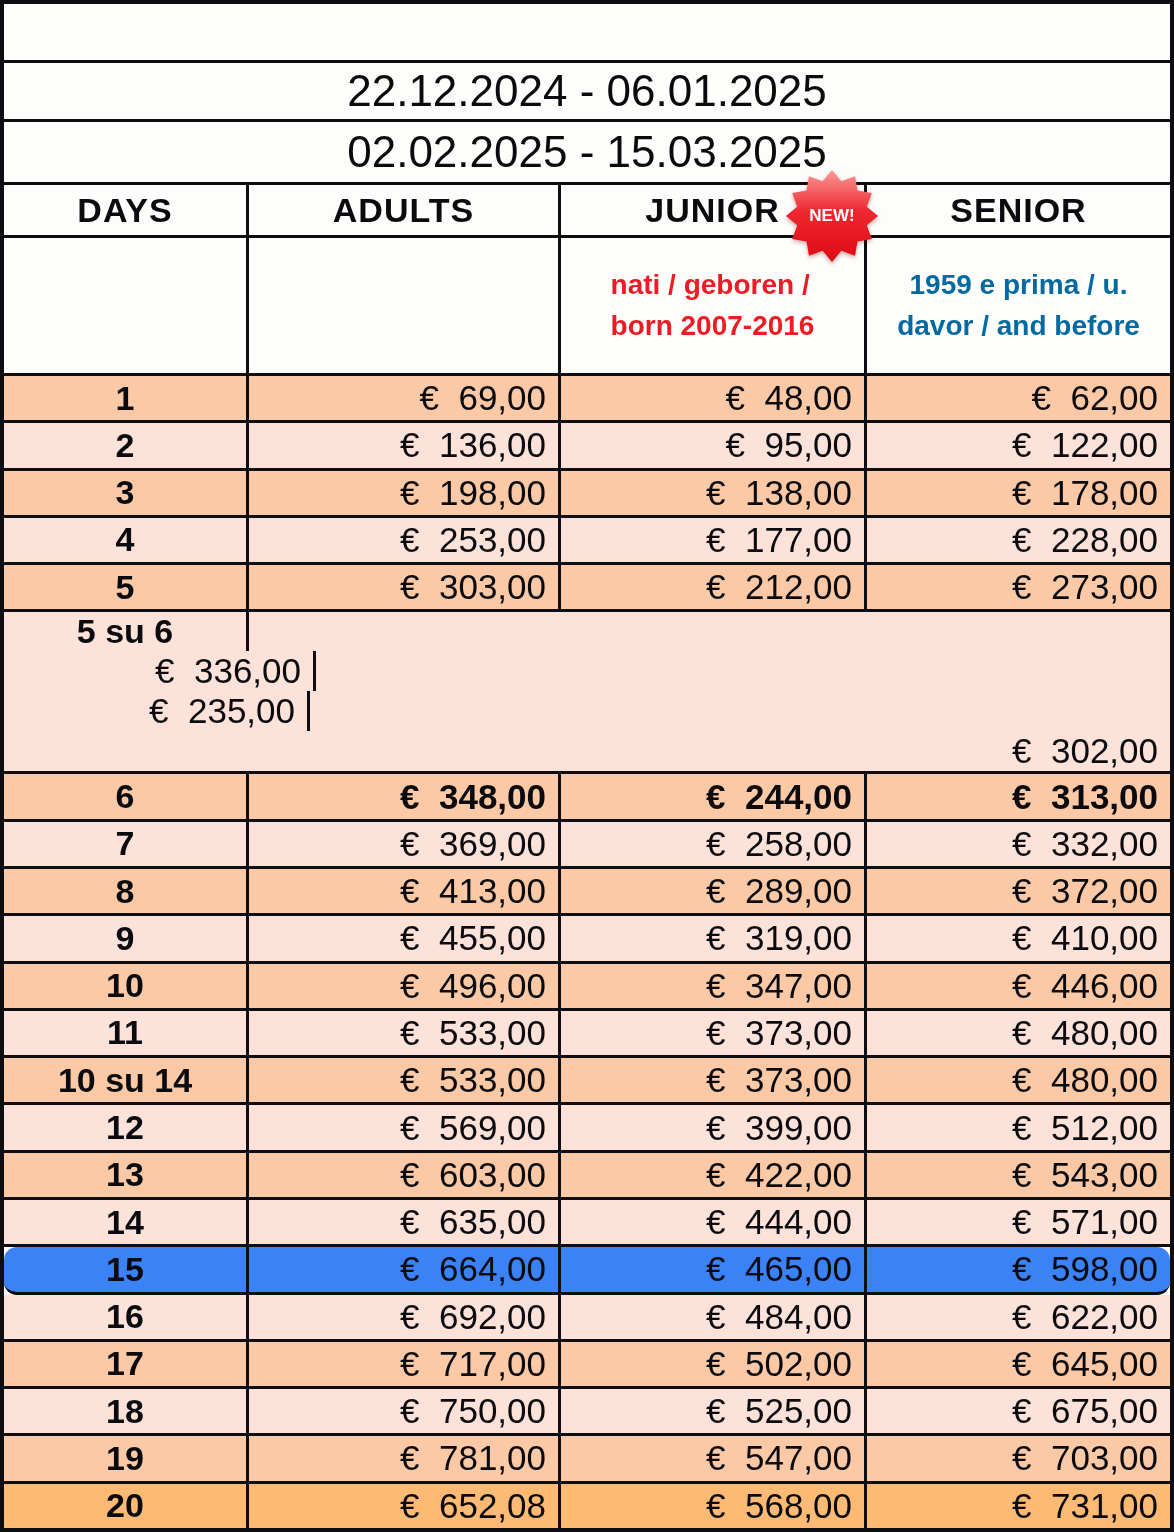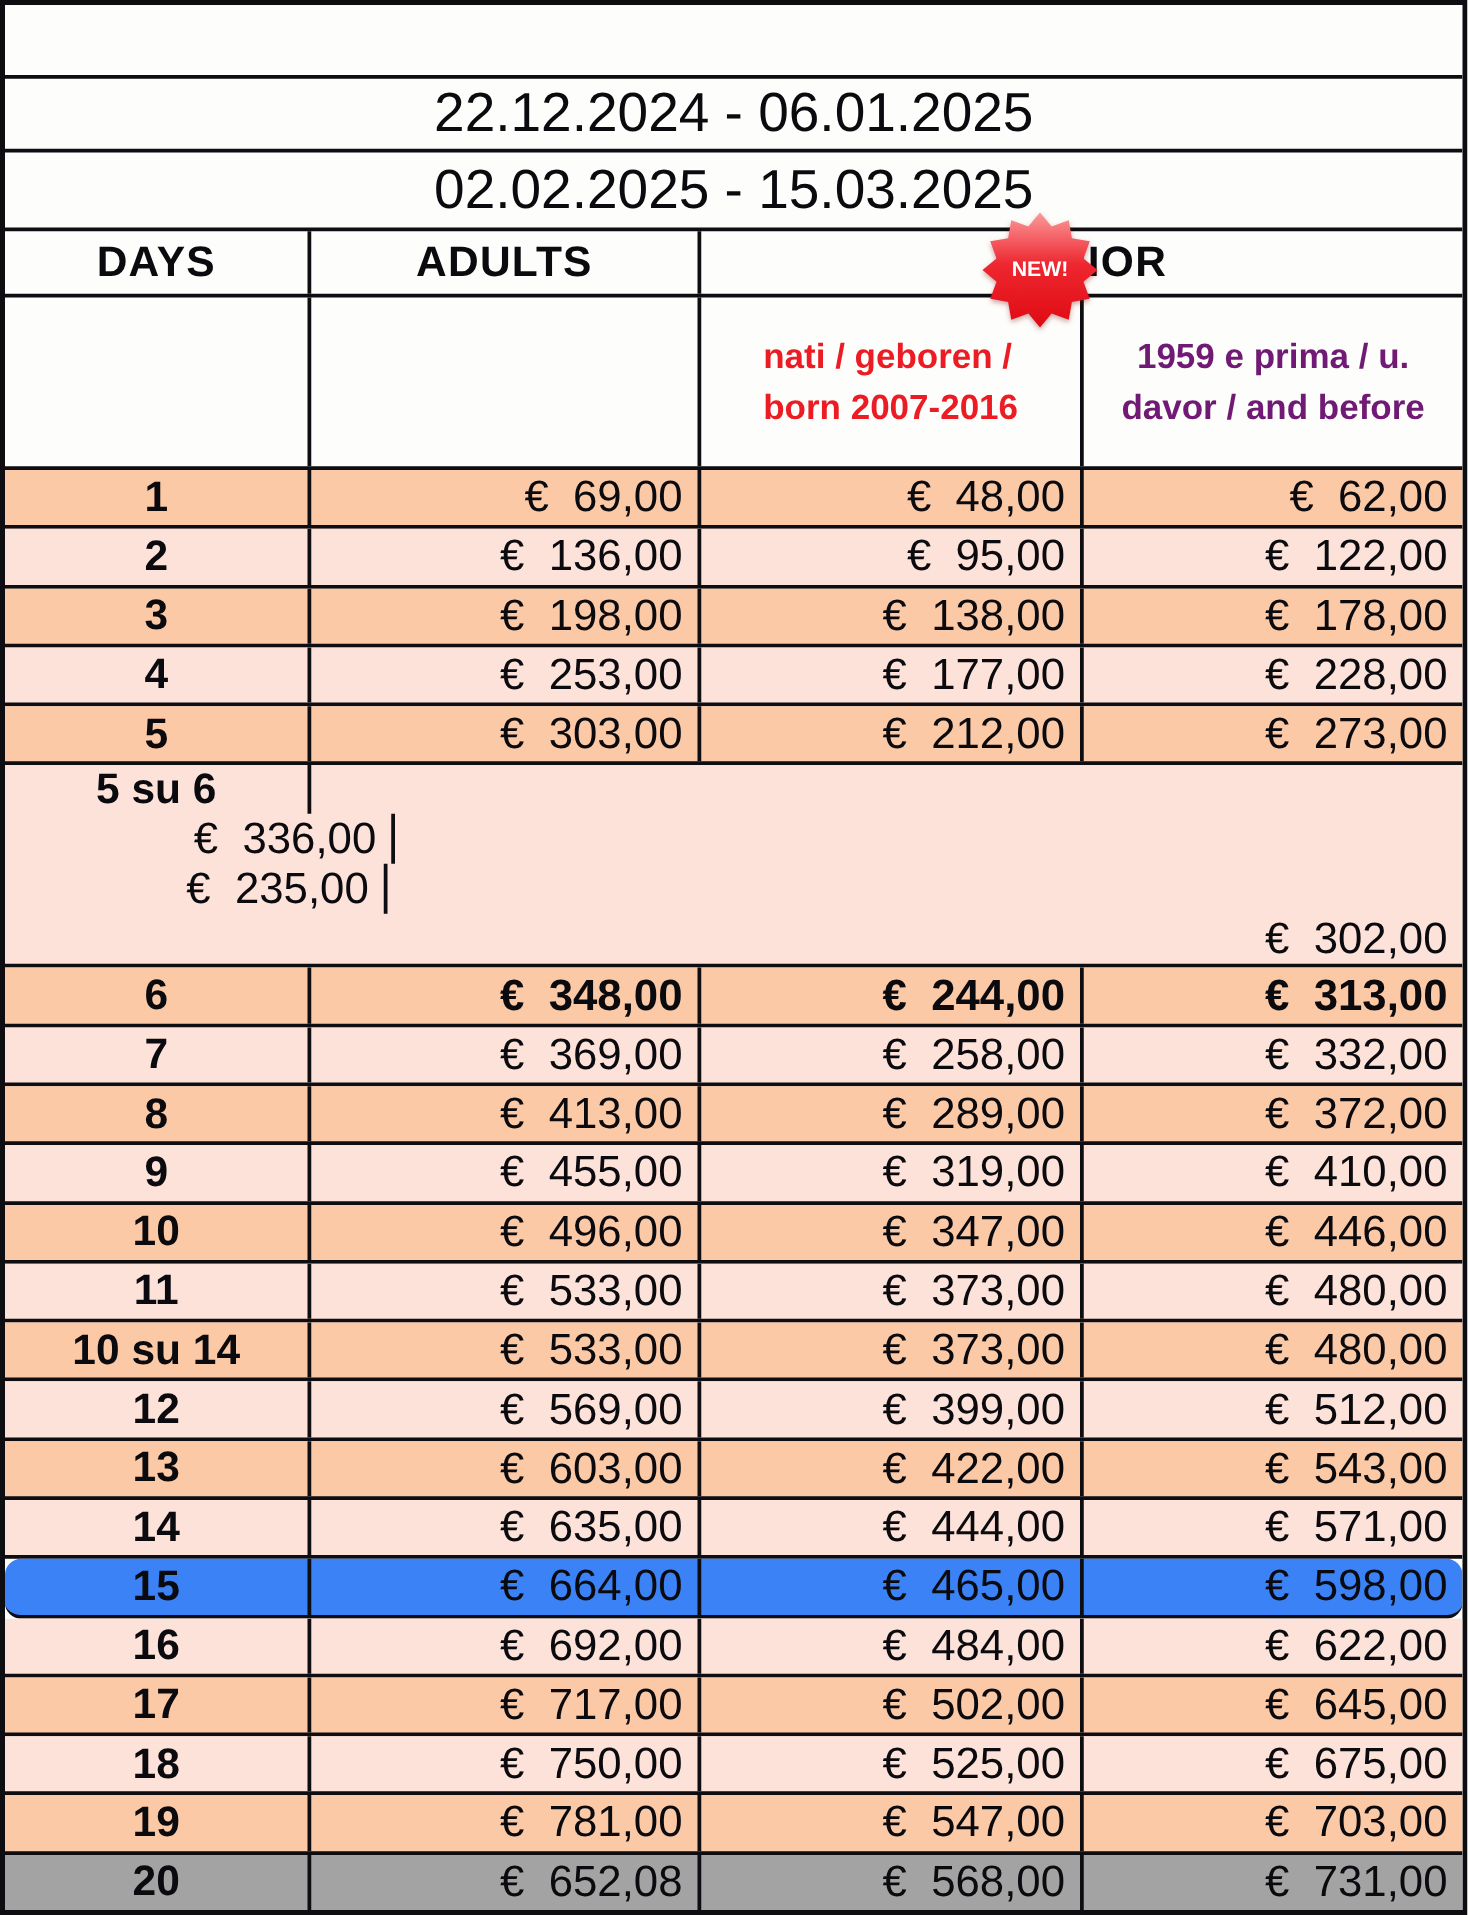--- a/index.html
+++ b/index.html
@@ -27,21 +27,21 @@
   
   .cell{box-sizing:border-box;display:flex;align-items:center;}
   .c1{width:245px;border-right:3px solid #0d0d12;justify-content:center;}
   .c2{width:312px;border-right:3px solid #0d0d12;}
   .c3{width:306px;border-right:3px solid #0d0d12;}
   .c4{flex:1;}
   .head-cell{justify-content:center;font-weight:700;font-size:34px;letter-spacing:1px;}
   .sub-cell{justify-content:center;}
   .note{font-weight:700;font-size:28px;line-height:1.45;}
   .note-junior{color:#ec1c24;text-align:left;}
-  .note-senior{color:#701a75;text-align:center;}
+  .note-senior{color:#0369a1;text-align:center;}
   .days{font-weight:700;font-size:34px;justify-content:center;}
   .price{justify-content:flex-end;padding-right:12px;font-size:35px;white-space:pre;}
   .row.bold .price{font-weight:700;}
   
   .badge{position:absolute;left:780px;top:164px;width:96px;height:96px;z-index:5;
          filter:drop-shadow(0 2px 2px rgba(120,0,0,0.35));}
   .badge svg{position:absolute;left:0;top:0;}
   .badge-text{
     position:absolute;left:0;top:0;width:96px;height:96px;
     display:flex;align-items:center;justify-content:center;
@@ -58,20 +58,21 @@
   <div class="hrow r-date1">
     <span class="date-text">22.12.2024 - 06.01.2025</span>
   </div>
   <div class="hrow r-date2">
     <span class="date-text">02.02.2025 - 15.03.2025</span>
   </div>
 
   <div class="hrow r-head">
     <div class="cell c1 head-cell">DAYS</div>
     <div class="cell c2 head-cell">ADULTS</div>
+    <div class="cell c3 head-cell">JUNIOR</div>
     <div class="cell c4 head-cell">SENIOR</div>
   </div>
 
   <div class="hrow r-sub">
     <div class="cell c1 sub-cell"></div>
     <div class="cell c2 sub-cell"></div>
     <div class="cell c3 sub-cell">
       <div class="note note-junior">
         <div>nati / geboren /</div>
         <div>born 2007-2016</div>
@@ -226,21 +227,21 @@
     <div class="cell c4 price">€  675,00</div>
   </div>
 
   <div class="row" style="background: rgb(252, 201, 166);">
     <div class="cell c1 days">19</div>
     <div class="cell c2 price">€  781,00</div>
     <div class="cell c3 price">€  547,00</div>
     <div class="cell c4 price">€  703,00</div>
   </div>
 
-  <div class="row last" style="background: #a3a3a3;">
+  <div class="row last" style="background: #fdba74;">
     <div class="cell c1 days">20</div>
     <div class="cell c2 price">€  652,08</div>
     <div class="cell c3 price">€  568,00</div>
     <div class="cell c4 price">€  731,00</div>
   </div>
 </div>
 
   <div class="badge">
     <svg viewBox="0 0 96 96" width="96" height="96" aria-hidden="true">
       <defs>

